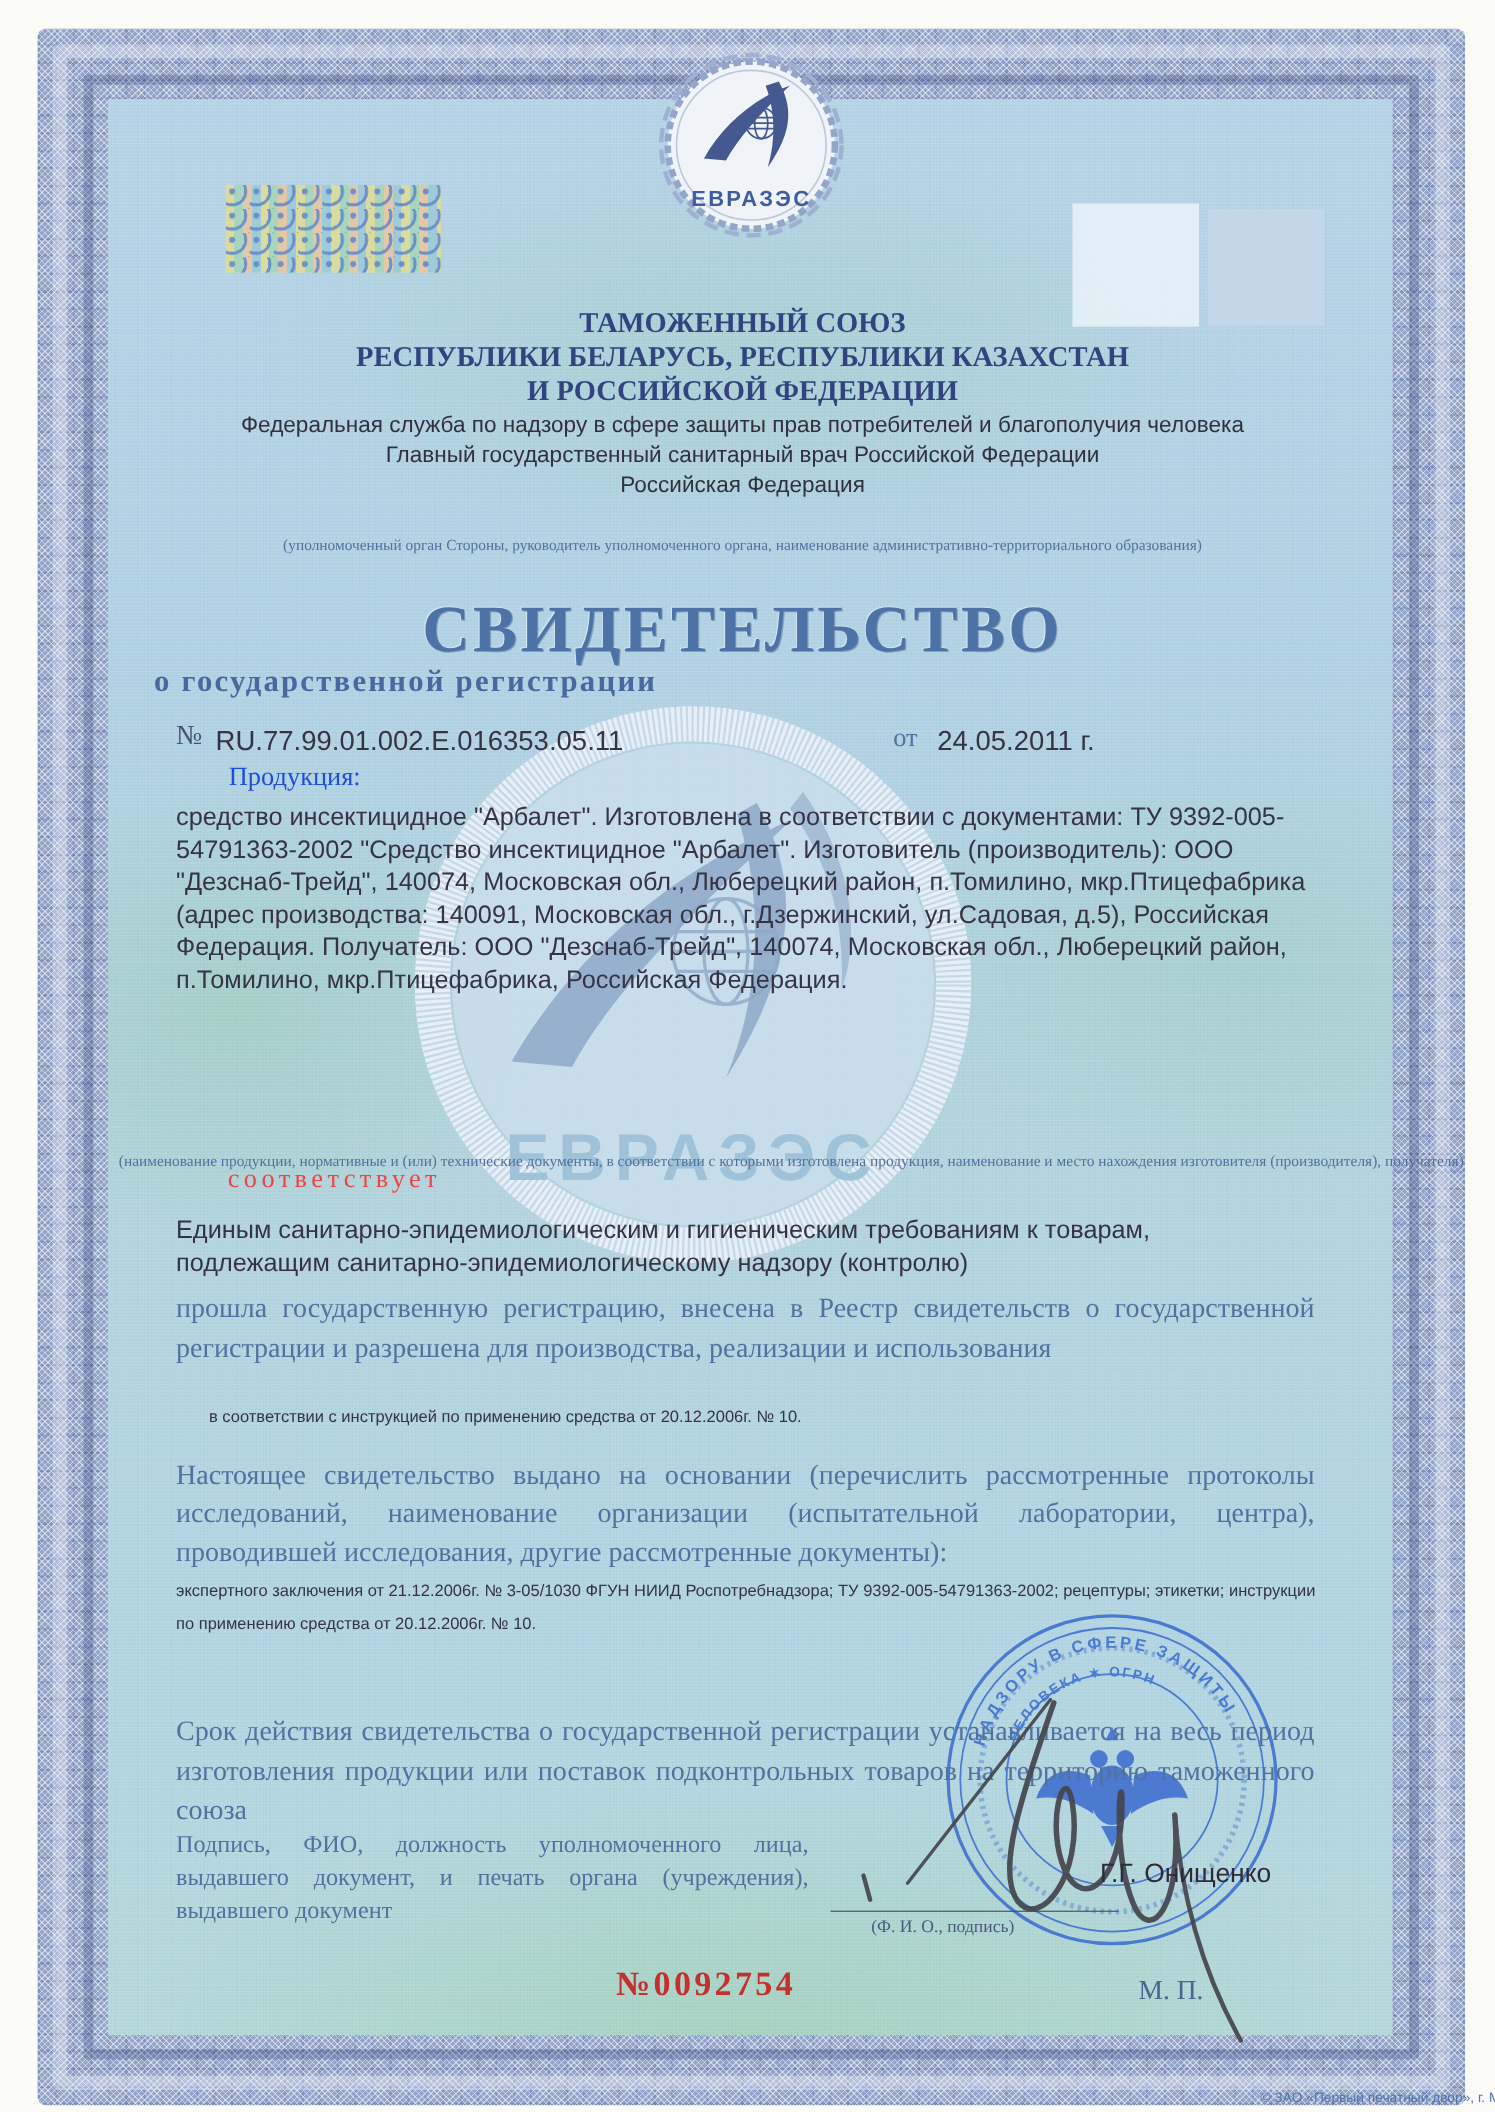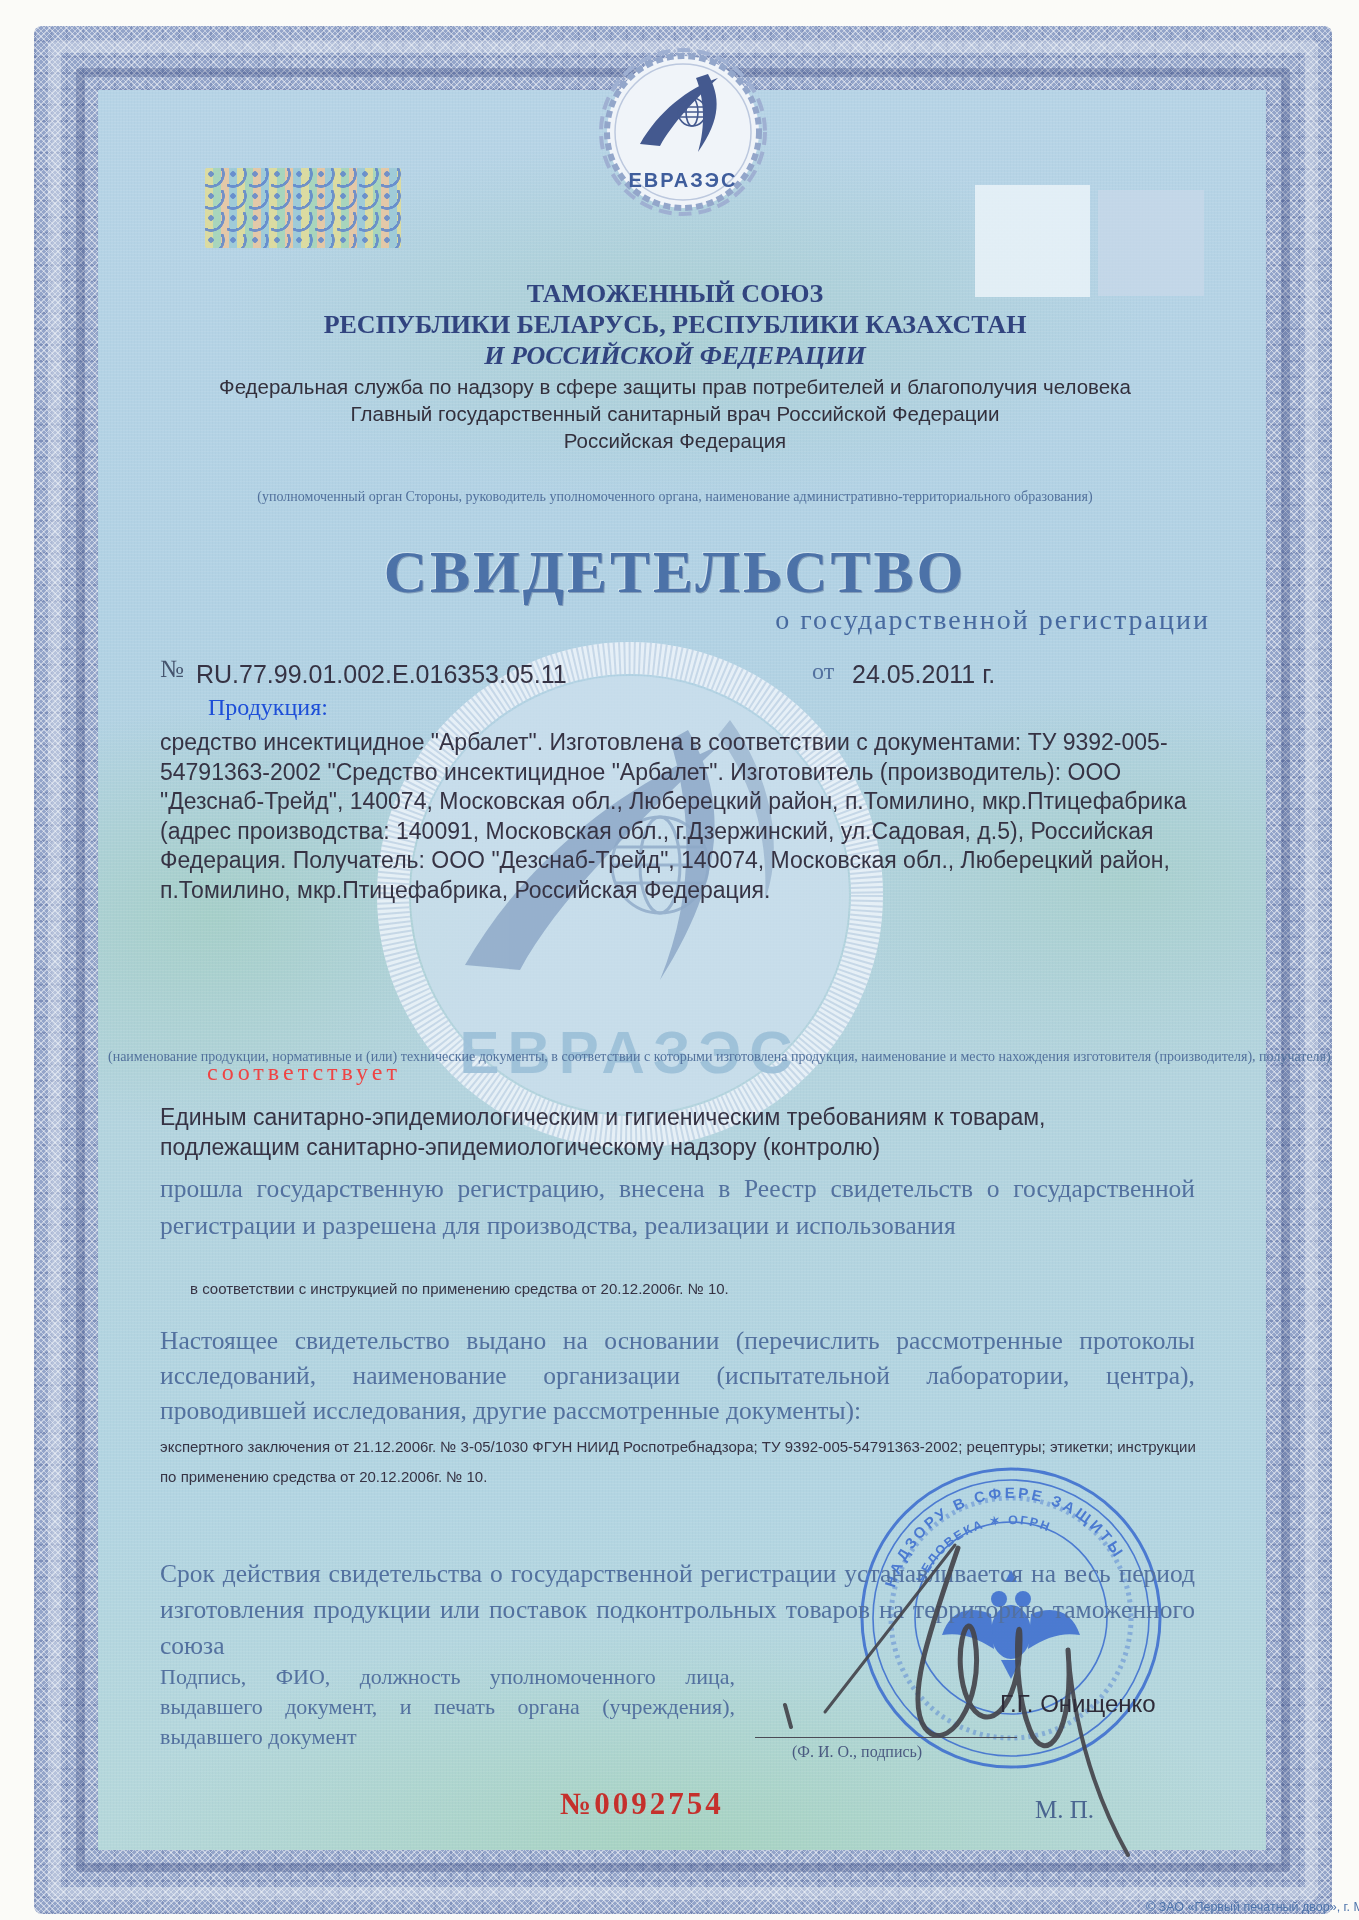--- a/index.html
+++ b/index.html
@@ -36,22 +36,22 @@
   .just{text-align:justify;}
   
   .union{left:140px;width:1070px;text-align:center;font-family:"Liberation Serif",serif;
          font-weight:bold;color:#31447f;font-size:26px;line-height:31px;}
   .authority{left:140px;width:1070px;text-align:center;font-size:20.5px;line-height:26.5px;color:#33303d;}
   .small-caption{font-family:"Liberation Serif",serif;color:#52719c;font-size:14px;}
   
   .title-main{left:140px;width:1070px;text-align:center;font-family:"Liberation Serif",serif;
     font-weight:bold;font-size:60px;letter-spacing:3px;color:#4c72a8;
     text-shadow:1px 1px 0 rgba(40,60,110,.35), -1px -1px 0 rgba(255,255,255,.4);}
-  .title-sub{left:140px;width:1070px;text-align:right;font-family:"Liberation Serif",serif;
-    font-weight:normal;font-size:28px;letter-spacing:2px;color:#47699f;}
+  .title-sub{left:140px;width:1070px;text-align:left;font-family:"Liberation Serif",serif;
+    font-weight:bold;font-size:28px;letter-spacing:2px;color:#47699f;}
   
   .holo{left:205px;top:168px;width:196px;height:80px;border-radius:2px;opacity:.85;
     background:
       repeating-radial-gradient(circle at 6px 6px, rgba(80,120,200,.85) 0 2.5px, rgba(80,120,200,0) 3px 11px),
       repeating-linear-gradient(90deg,#e2dd96 0 8px,#a6d6b6 8px 16px,#ecc79e 16px 24px,#9ccad6 24px 32px);
     background-size:22px 22px, auto;}
   .patch1{left:975px;top:185px;width:115px;height:112px;background:rgba(238,245,250,.8);}
   .patch2{left:1098px;top:190px;width:106px;height:106px;background:rgba(203,216,234,.65);}
   svg text{font-family:"Liberation Sans",sans-serif;}
 </style>
@@ -100,21 +100,21 @@
     <g fill="none" stroke="#44598f" stroke-width="1.6">
       <circle cx="96" cy="66" r="14"></circle>
       <ellipse cx="96" cy="66" rx="6" ry="14"></ellipse>
       <path d="M83 61 H109 M82 66 H110 M83 71 H109"></path>
     </g>
     <text x="87" y="141" text-anchor="middle" font-size="20" font-weight="bold" letter-spacing="2" fill="#3f5d9c">ЕВРАЗЭС</text>
   </svg>
 
   <div class="abs union" style="top:278px;">ТАМОЖЕННЫЙ СОЮЗ</div>
   <div class="abs union" style="top:309px;">РЕСПУБЛИКИ БЕЛАРУСЬ, РЕСПУБЛИКИ КАЗАХСТАН</div>
-  <div class="abs union" style="top:340px;font-style:italic;">И РОССИЙСКОЙ ФЕДЕРАЦИИ</div>
+  <div class="abs union" style="top:340px;">И РОССИЙСКОЙ ФЕДЕРАЦИИ</div>
   <div class="abs authority" style="top:374px;">Федеральная служба по надзору в сфере защиты прав потребителей и благополучия человека</div>
   <div class="abs authority" style="top:401px;">Главный государственный санитарный врач Российской Федерации</div>
   <div class="abs authority" style="top:428px;">Российская Федерация</div>
   <div class="abs small-caption center" style="left:140px;top:489px;width:1070px;">(уполномоченный орган Стороны, руководитель уполномоченного органа, наименование административно-территориального образования)</div>
 
   <div class="abs title-main" style="top:538px;">СВИДЕТЕЛЬСТВО</div>
   <div class="abs title-sub" style="top:604px;">о государственной регистрации</div>
 
   <div class="abs serif-blue" style="left:160px;top:655px;font-size:25px;color:#45546e;">№</div>
   <div class="abs sans-dark" style="left:196px;top:660px;font-size:25px;">RU.77.99.01.002.Е.016353.05.11</div>

